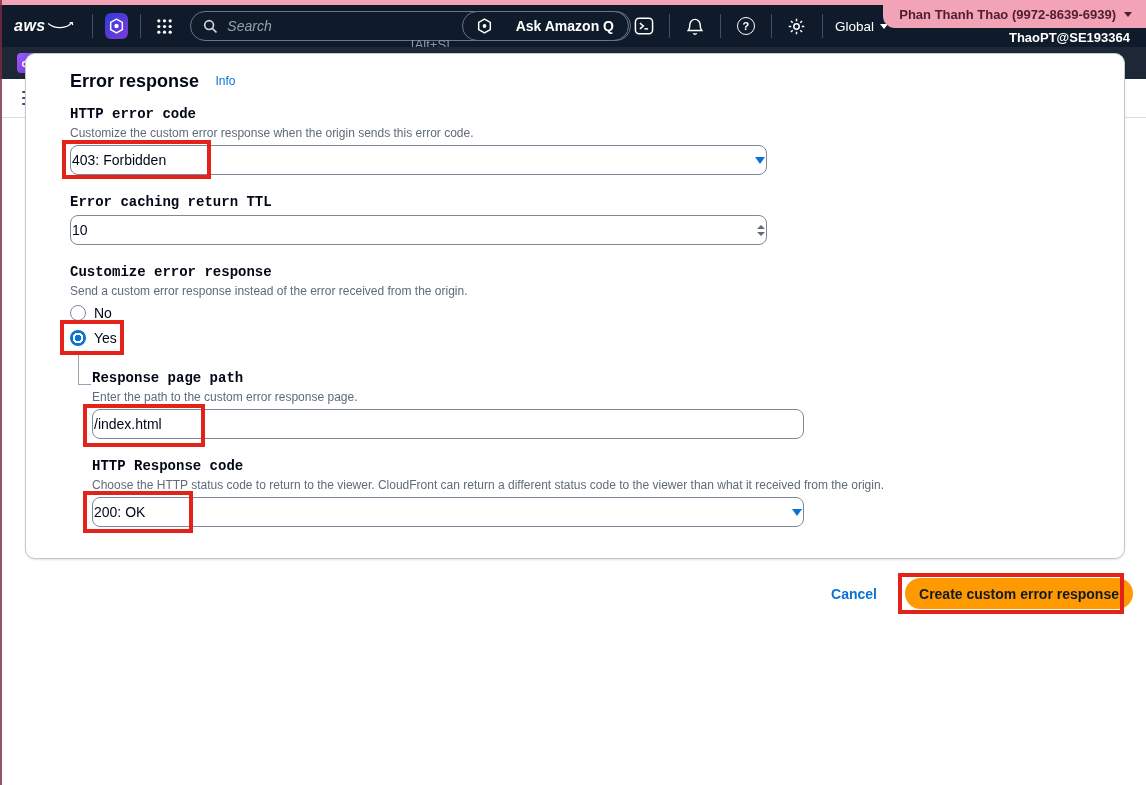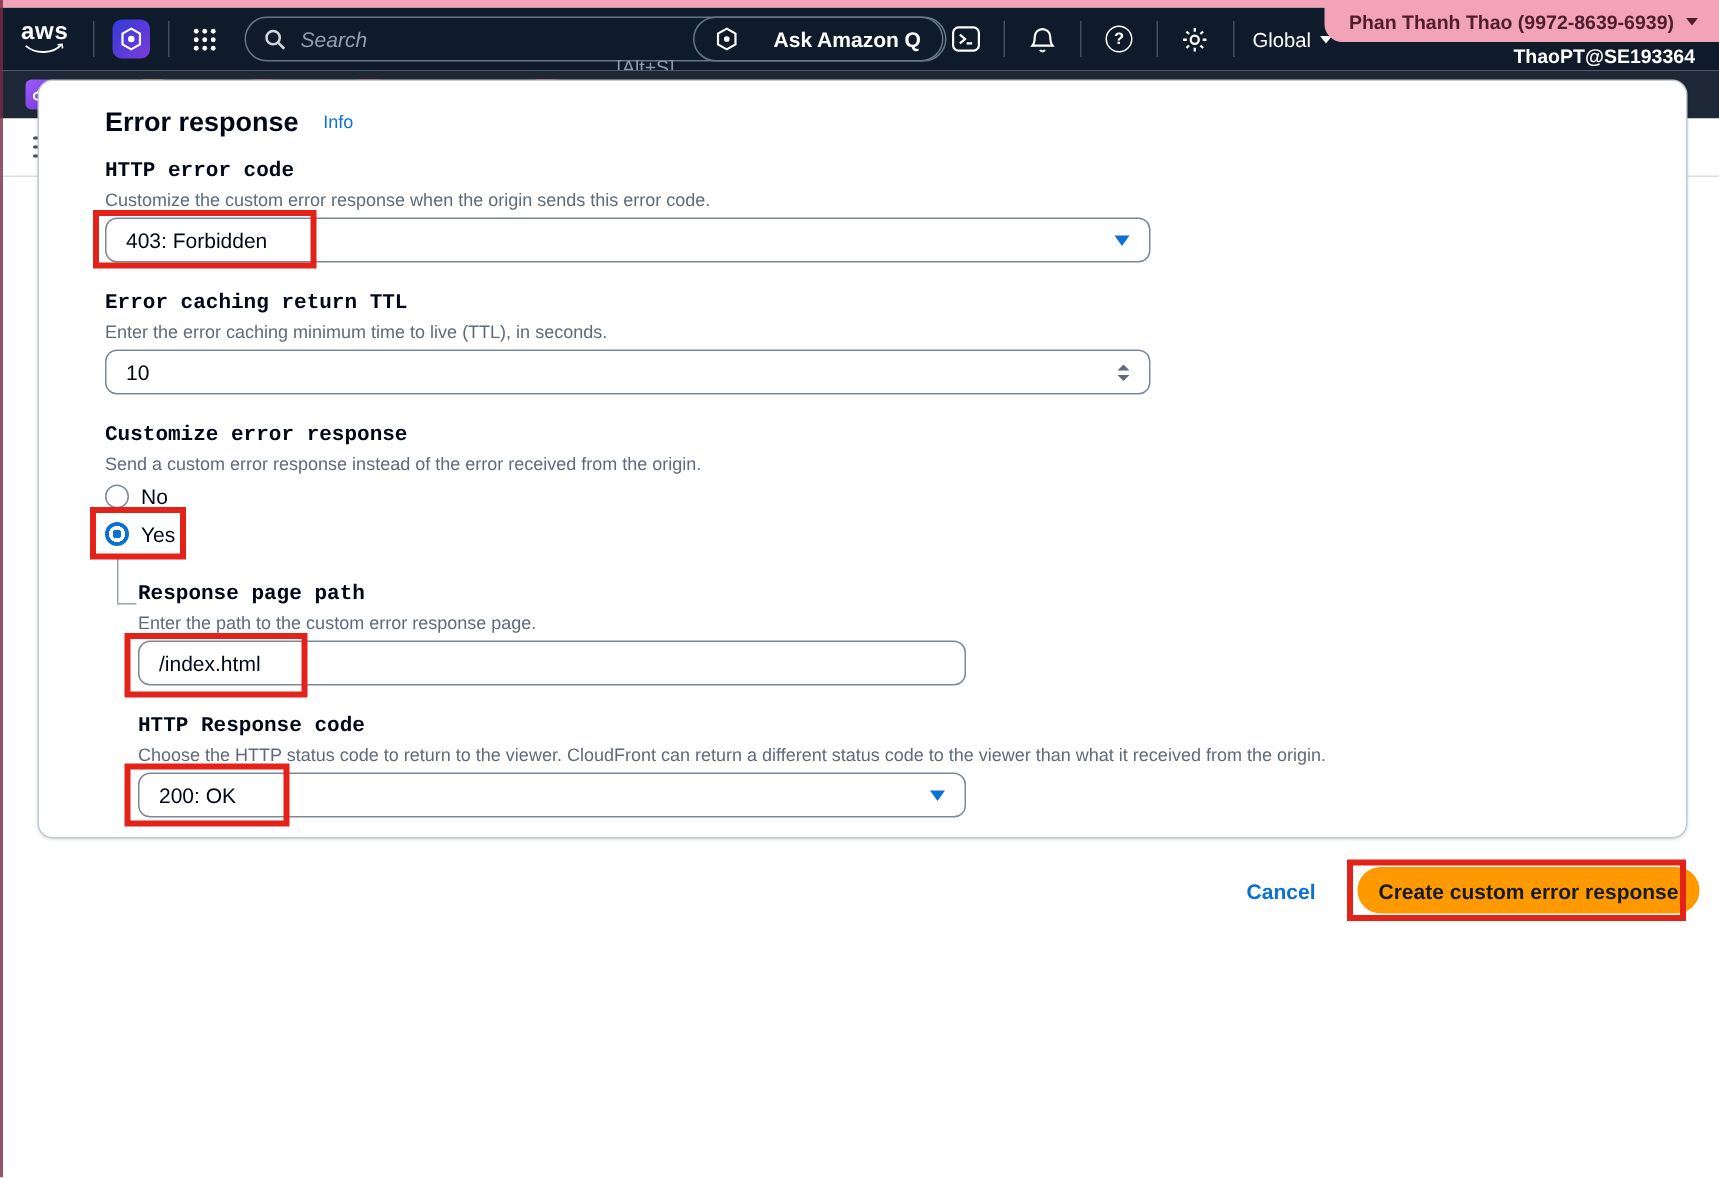--- a/index.html
+++ b/index.html
@@ -11,21 +11,21 @@
   body{ font-family:"Liberation Sans", sans-serif; background:#fff; }
   #viewport{ position:relative; width:1146px; height:785px; background:#fff; overflow:hidden; }
 
   
   .pink-top{ position:absolute; top:0; left:0; right:0; height:5px; background:var(--pink); z-index:30; }
   .left-edge{ position:absolute; top:0; left:0; bottom:0; width:2px; background:#7b2944; opacity:.8; z-index:30; }
 
   
   .topbar{ position:absolute; top:5px; left:0; right:0; height:42px; background:var(--bar1);
            display:flex; align-items:center; padding:0 14px; color:#fff; }
-  .aws-logo{ display:flex; flex-direction:column; align-items:center; margin-right:4px; }
+  .aws-logo{ display:flex; flex-direction:row; align-items:center; margin-right:4px;font-style:italic; }
   .aws-logo .t{ font-size:16px; font-weight:700; letter-spacing:.5px; line-height:14px; }
   .vdiv{ width:1px; height:24px; background:#424f60; margin:0 12px; }
   .q-logo{ width:26px; height:26px; border-radius:6px; background:linear-gradient(135deg,#2f3bd9 0%,#7d3bd9 100%);
            display:flex; align-items:center; justify-content:center; }
   .grid-icon{ display:flex; }
   .search-pill{ width:488px; height:30px; border:1px solid #67778a; border-radius:16px; margin-left:14px;
                 display:flex; align-items:center; padding:0 2px 0 12px; background:var(--bar1); }
   .search-ph{ font-style:italic; color:#95a0ad; font-size:14px; margin-left:9px; flex:1; }
   .shortcut{ color:#8d99a8; font-size:13px; margin-right:12px;margin-top:36px; }
   .askq{ height:30px; border:1px solid #67778a; border-radius:16px; display:flex; align-items:center;
@@ -74,22 +74,22 @@
          border:1px solid #c1c9d2; border-radius:10px; box-shadow:0 1px 2px rgba(0,28,36,.12);
          padding:17px 20px 0 44px; }
   .card h2{ font-size:18px; font-weight:700; color:var(--label); display:inline; }
   .info-link{ font-size:12px; font-weight:400; color:var(--blue); margin-left:12px; cursor:pointer; vertical-align:2px;margin-top:28px; }
 
   .field{ margin-top:19px; }
   .f-label{ font-size:14px; font-weight:700; color:var(--label); line-height:17px;font-family:Liberation Mono, monospace; }
   .f-desc{ font-size:12px; color:var(--desc); line-height:16px; margin-top:2px; }
   .ctl-wrap{ position:relative; margin-top:4px; }
   .ctl{ width:697px; height:30px; border:1px solid var(--ctl-border); border-radius:8px; background:#fff;
-        display:flex; align-items:center; padding:0 13px; font-size:14px; color:var(--label); cursor:pointer; }
-  .indent .ctl{ width:552px; }
+        display:flex; align-items:center; padding:0 1px; font-size:14px; color:var(--label); cursor:pointer; }
+  .indent .ctl{ width:712px; }
   .caret-b{ margin-left:auto; width:0; height:0; border-left:5.5px solid transparent; border-right:5.5px solid transparent; border-top:7px solid var(--blue); }
   .stepper{ margin-left:auto; display:flex; flex-direction:column; gap:3px; cursor:pointer; }
   .stepper .up{ width:0;height:0;border-left:4px solid transparent;border-right:4px solid transparent;border-bottom:4.5px solid #5f6b7a; }
   .stepper .dn{ width:0;height:0;border-left:4px solid transparent;border-right:4px solid transparent;border-top:4.5px solid #5f6b7a; }
 
   .radio-row{ display:flex; align-items:center; gap:8px; height:23px; margin-top:2px; position:relative; width:120px; }
   .radio{ width:16px; height:16px; border-radius:50%; border:1.5px solid var(--ctl-border); background:#fff; cursor:pointer; flex:none; }
   .radio.checked{ border:none; background:radial-gradient(circle at center,#0972d3 0 3px,#fff 3px 5.5px,#0972d3 5.5px 9px); }
   .radio-label{ font-size:14px; color:var(--label); }
 
@@ -285,21 +285,20 @@
           <span>403: Forbidden</span>
           <span class="caret-b"></span>
         </div>
         <div class="red-box rb1"></div>
       </div>
     </div>
 
     
     <div class="field">
       <div class="f-label">Error caching return TTL</div>
-      <div class="f-desc">Enter the error caching minimum time to live (TTL), in seconds.</div>
       <div class="ctl-wrap">
         <div class="ctl">
           <span>10</span>
           <span class="stepper">
               <span class="up"></span>
               <span class="dn"></span>
             </span>
         </div>
       </div>
     </div>

